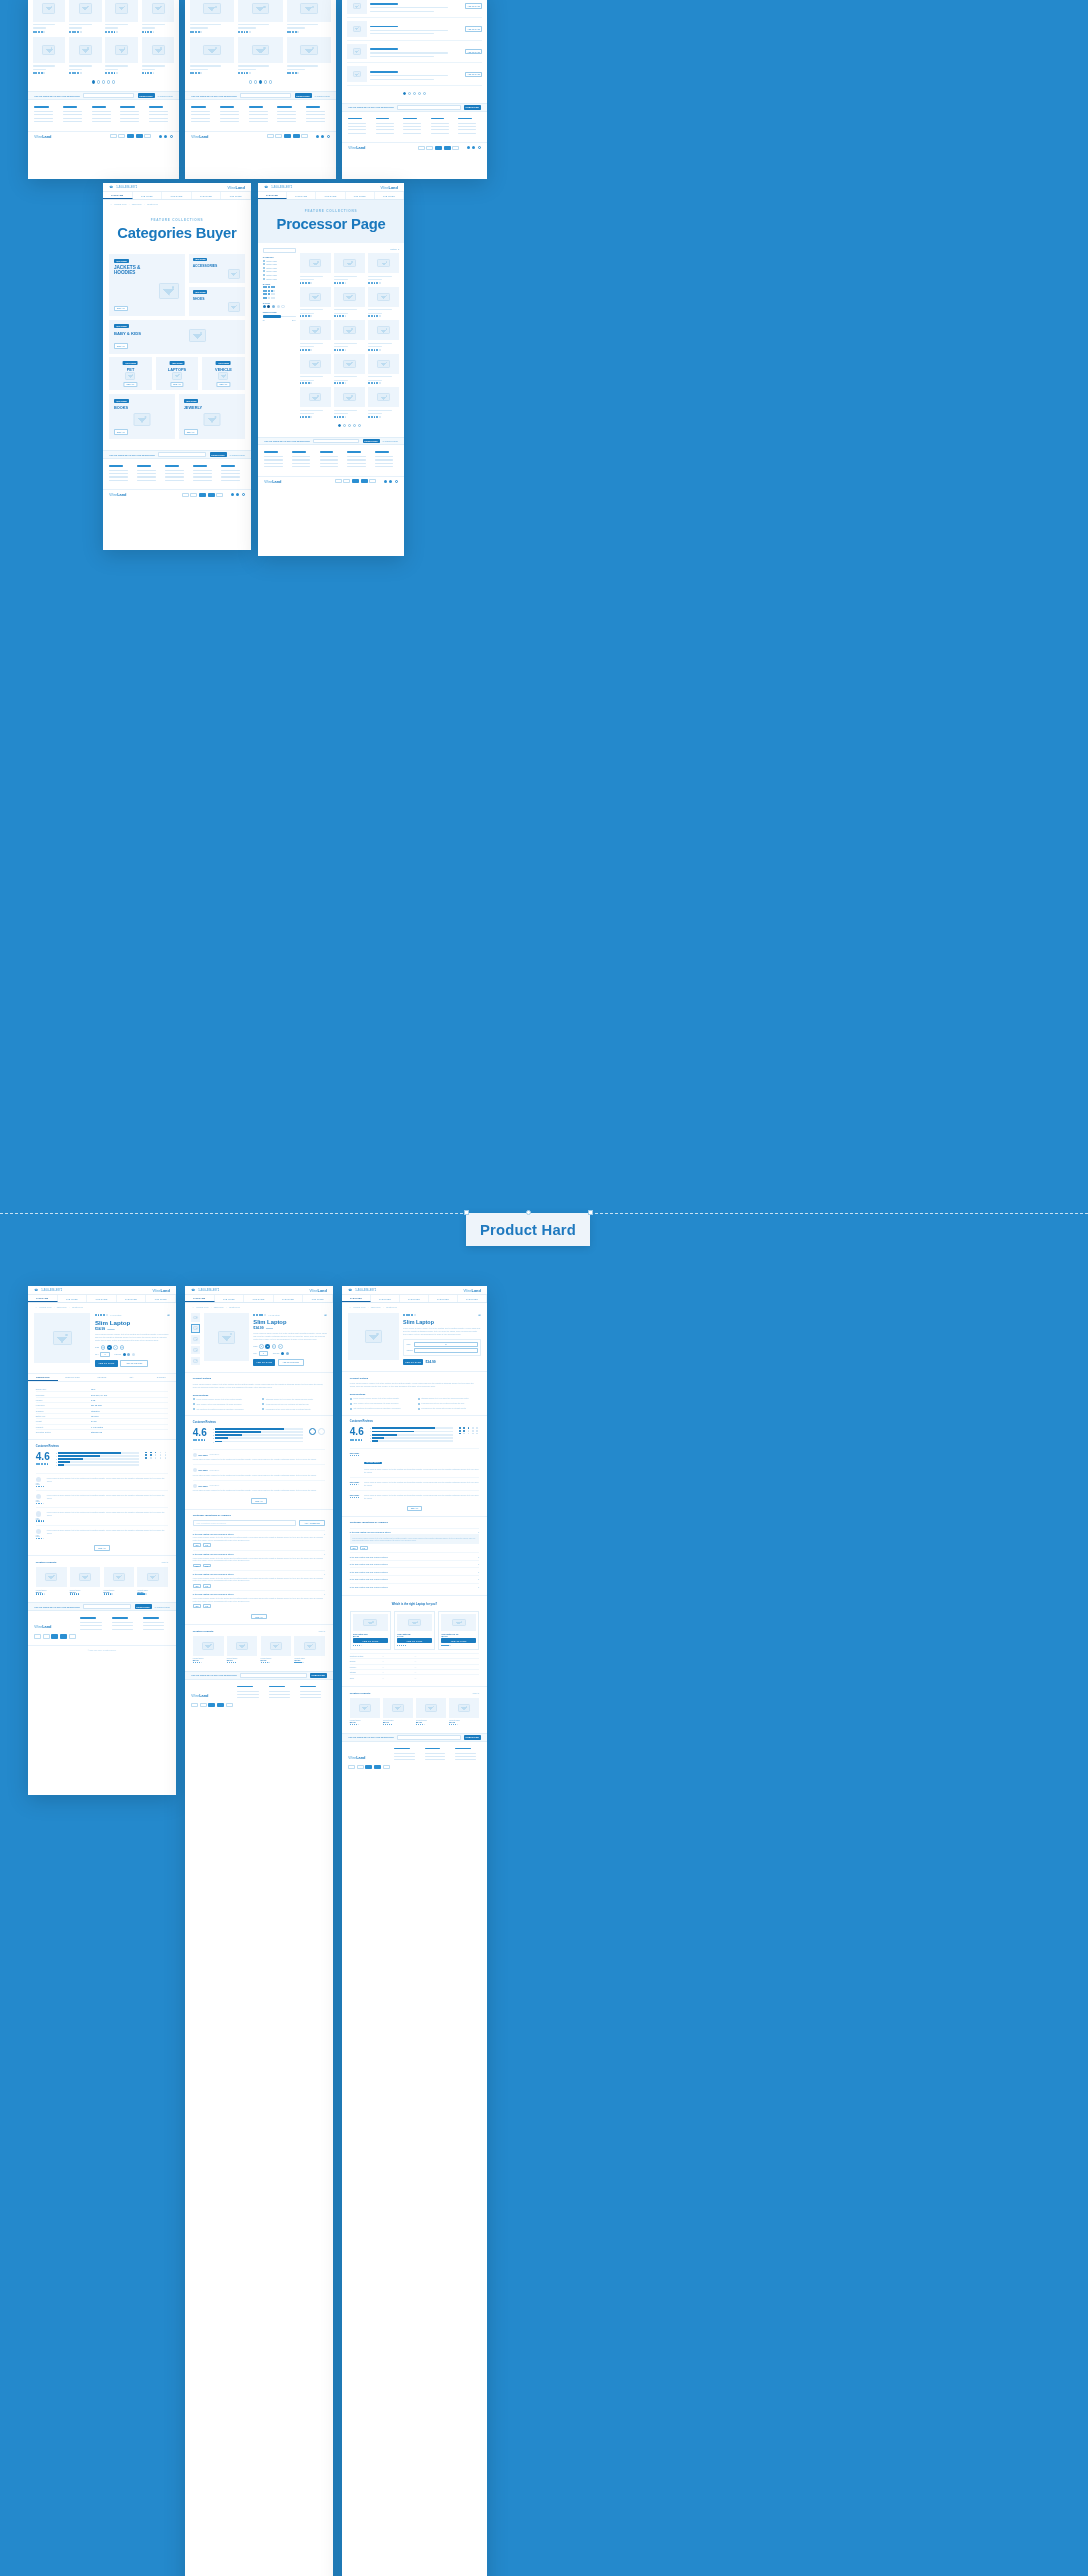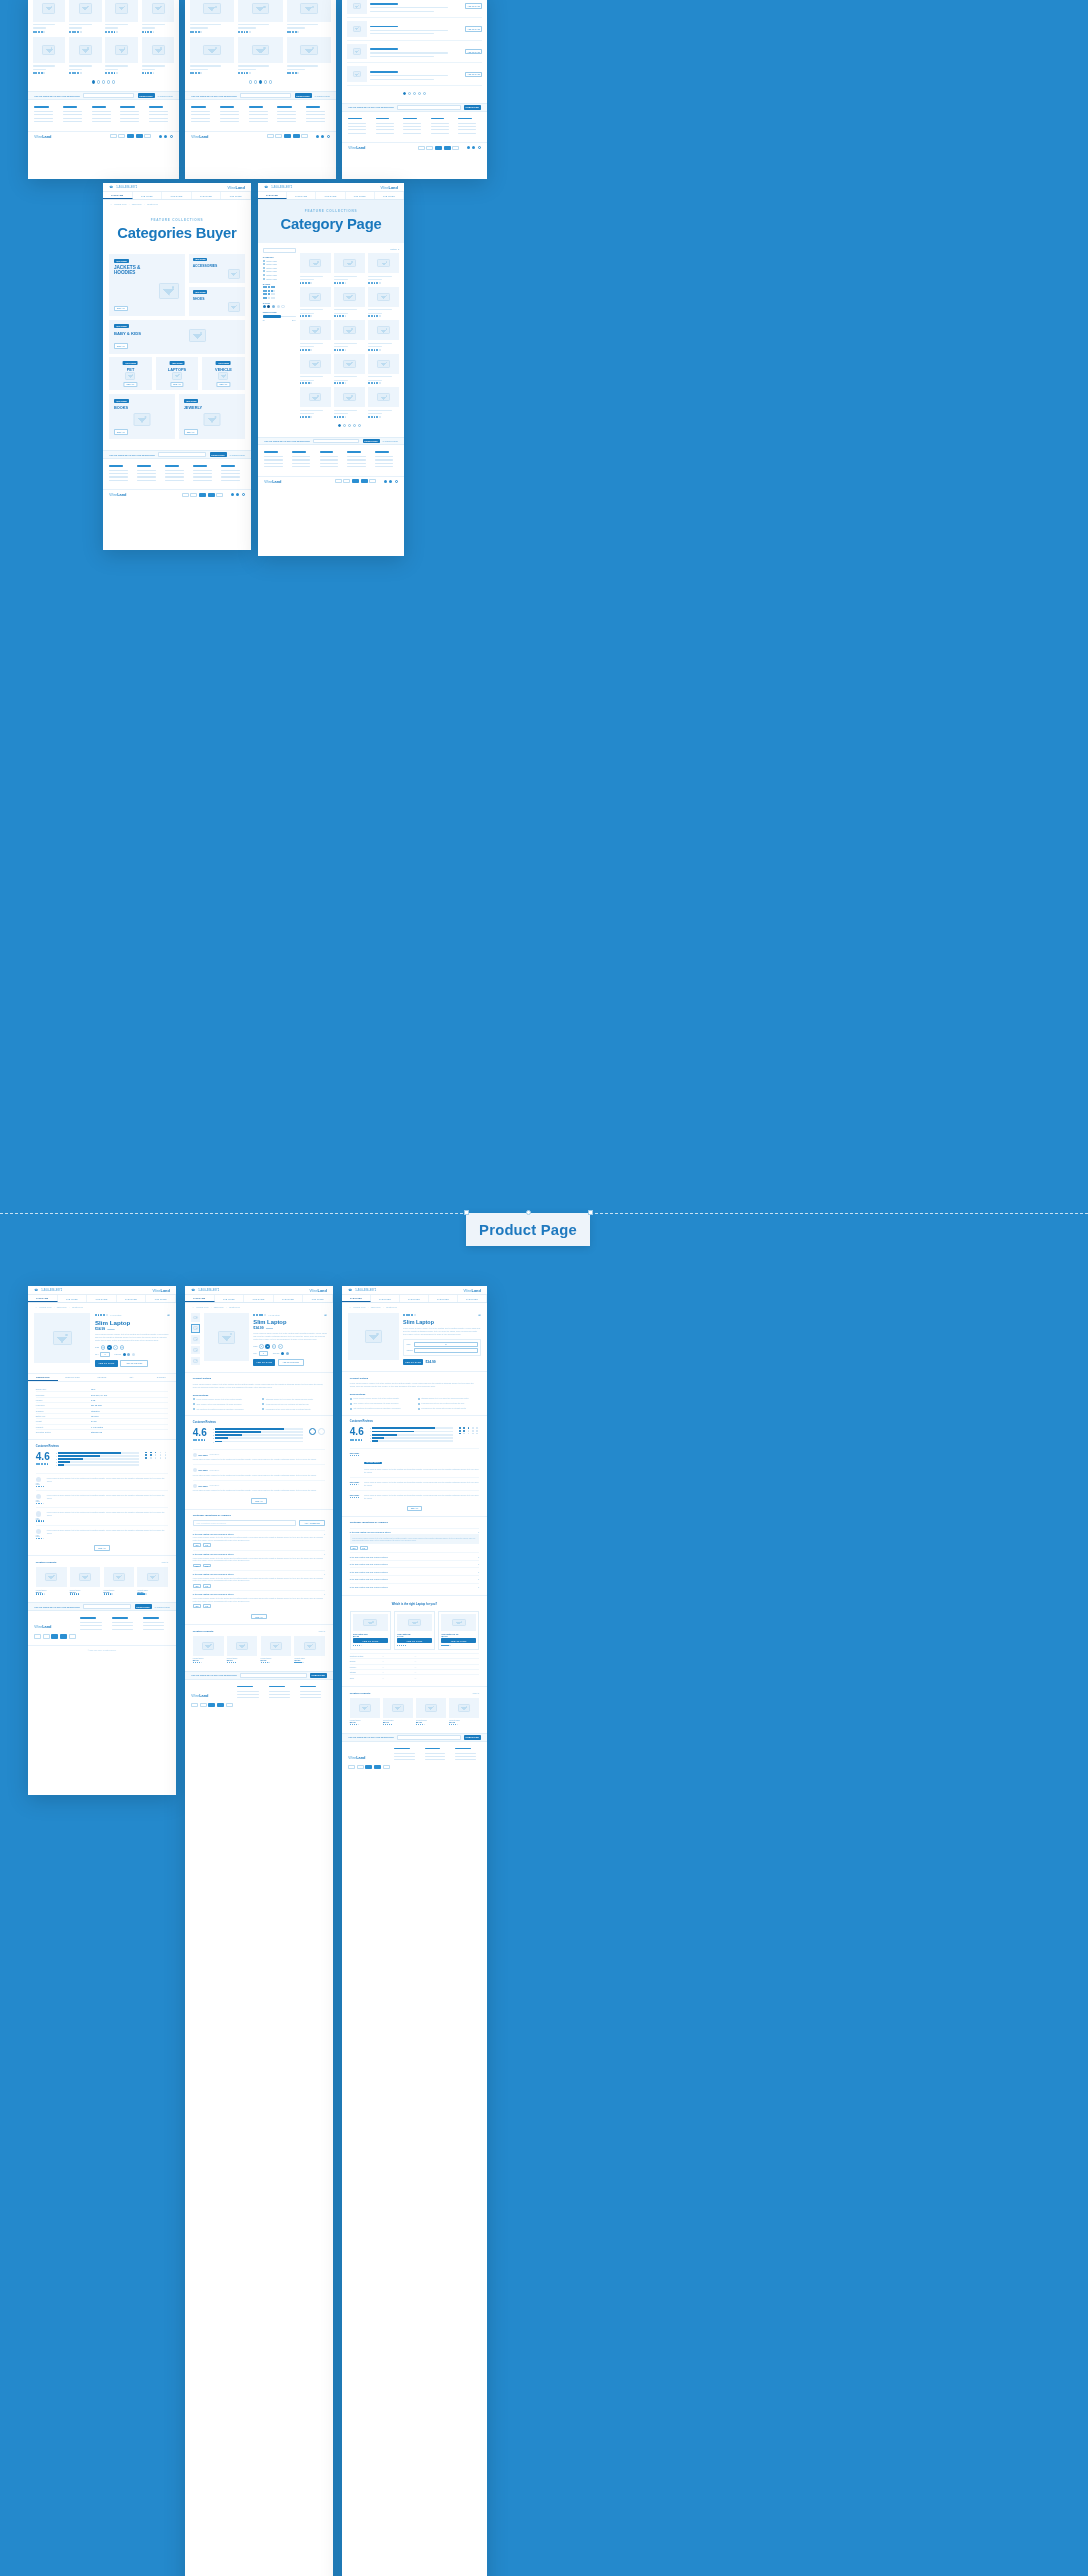--- a/index.html
+++ b/index.html
@@ -93,21 +93,21 @@
   .pager { display:flex; gap:1.9px; align-items:center; justify-content:center; }
   .pager d { width:3.1px; height:3.1px; border-radius:50%; border:0.8px solid #8dc3e6; display:block; }
   .pager d.on { background:#1a7cc0; border-color:#1a7cc0; }
   .hide { overflow:hidden; }
 </style>
 </head>
 <body>
 
 <div class="divider" style="top:1213px;"></div>
 <div class="seclabel" style="left:466px; top:1213px; width:124px; height:33px;">
-  <span>Product Page</span>
+  <span>Product Hard</span>
 </div>
 <div class="handle" style="left:464px; top:1210px;"></div>
 <div class="handle" style="left:588px; top:1210px;"></div>
 <div class="handle" style="left:526px; top:1210px; border-radius:50%;"></div>
 
 <div class="page" style="left:28px; top:-7.8px; width:151px; height:187px;">
   <div class="hide" style="padding:3.1px 4.7px;">
     <div style="display:grid;grid-template-columns:repeat(4,1fr);gap:3.9px;">
       <div class="tile">
           <div class="ph" style="height:26.4px;">
@@ -720,21 +720,21 @@
   </div>
   <div class="navbar">
     <span class="active">TAB NAME</span>
     <span>TAB NAME</span>
     <span>TAB NAME</span>
     <span>TAB NAME</span>
     <span>TAB NAME</span>
   </div>
   <div style="background:#eaf3fb;padding:9.3px 0 11px;">
     <div class="eyebrow">FEATURE COLLECTIONS</div>
-    <div class="bigtitle" style="margin-top:3.1px">Category Page</div>
+    <div class="bigtitle" style="margin-top:3.1px">Processor Page</div>
   </div>
 
   <div style="display:flex; padding:4.7px 4.7px; gap:3.9px;">
 
     <div style="width:33px;">
       <div style="border:0.8px solid #cfe4f4;height:4.7px;border-radius:0.8px;margin-bottom:3.1px;"></div>
       <div style="margin-bottom:3.1px;">
         <div style="font-size:2px;color:#1f79bf;font-weight:700;margin-bottom:1.6px">CATEGORY</div>
         <div style="display:flex;align-items:center;gap:1.6px;margin-bottom:1.6px">
             <span style="width:2px;height:2px;border:0.8px solid #9ccbea;display:block"></span>

